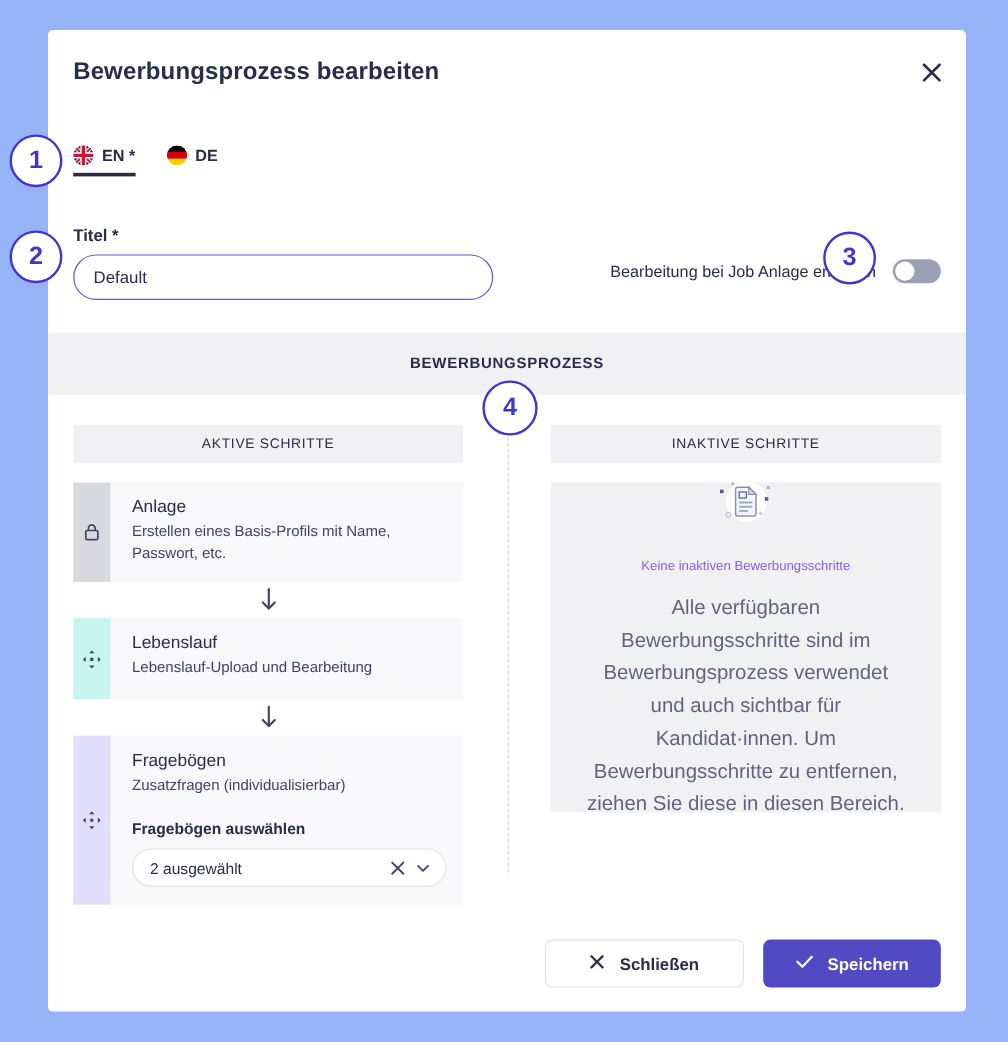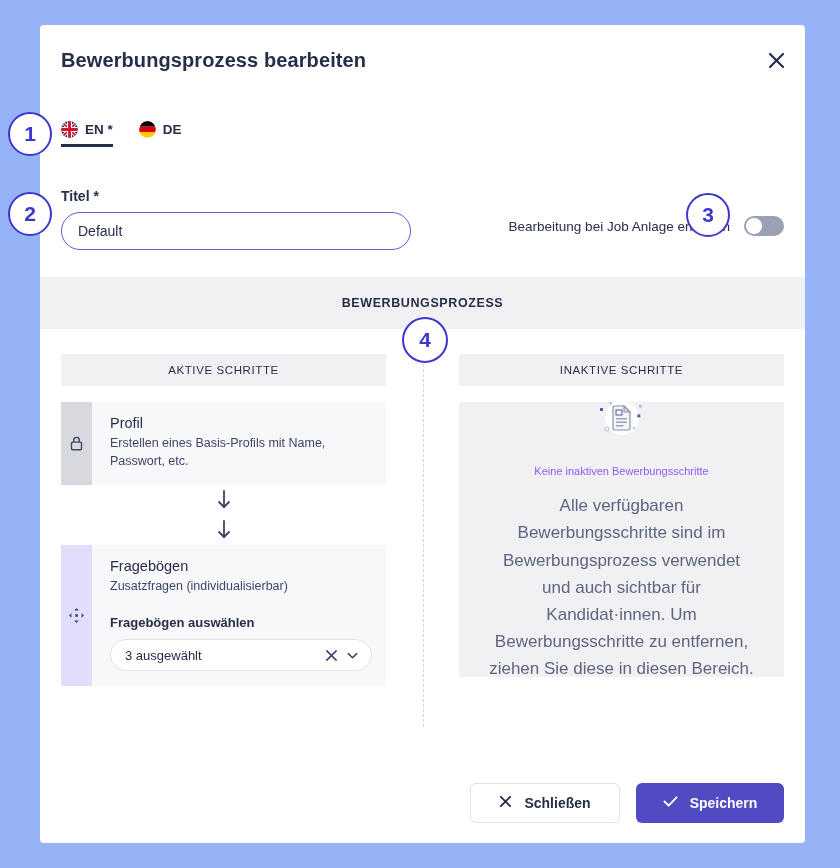--- a/index.html
+++ b/index.html
@@ -319,21 +319,21 @@
     align-items: center;
     justify-content: center;
     gap: 12px;
     font-size: 14px;
     font-weight: bold;
     cursor: pointer;
     border: none;
     font-family: "Liberation Sans", sans-serif;
   }
   .btn-secondary {
-    width: 150px;
+    width: 166px;
     background: #fff;
     color: #262e49;
     border: 1px solid #e2e2e8;
   }
   .btn-primary {
     width: 148px;
     background: #514bc3;
     color: #fff;
   }
 
@@ -435,53 +435,64 @@
       <div class="steps">
 
         <div class="step-card">
           <div class="step-handle locked">
             <svg width="13" height="15" viewBox="0 0 14 16" fill="none" stroke="currentColor" stroke-width="1.5">
               <rect x="1.6" y="6.5" width="10.8" height="8.2" rx="1.3"></rect>
               <path d="M4 6.5 V4.4 A3 3 0 0 1 10 4.4 V6.5"></path>
             </svg>
           </div>
           <div class="step-body">
-            <div class="step-name">Profil</div>
+            <div class="step-name">Anlage</div>
             <div class="step-desc">Erstellen eines Basis-Profils mit Name, Passwort, etc.</div>
           </div>
         </div>
 
         <div class="arrow-connector">
           <svg width="14" height="20" viewBox="0 0 14 20" fill="none" stroke="currentColor" stroke-width="1.8" stroke-linecap="round" stroke-linejoin="round">
             <path d="M7 1 V17"></path>
               <path d="M2 12 L7 17 L12 12"></path>
           </svg>
         </div>
 
+        <div class="step-card">
+          <div class="step-handle cyan">
+            <svg width="15" height="15" viewBox="0 0 16 16" fill="currentColor">
+              <path d="M8 0 L10.4 2.6 H5.6 Z M8 16 L5.6 13.4 H10.4 Z M0 8 L2.6 5.6 V10.4 Z M16 8 L13.4 10.4 V5.6 Z M6.6 6.6 H9.4 V9.4 H6.6 Z"></path>
+            </svg>
+          </div>
+          <div class="step-body">
+            <div class="step-name">Lebenslauf</div>
+            <div class="step-desc">Lebenslauf-Upload und Bearbeitung</div>
+          </div>
+        </div>
 
         <div class="arrow-connector">
           <svg width="14" height="20" viewBox="0 0 14 20" fill="none" stroke="currentColor" stroke-width="1.8" stroke-linecap="round" stroke-linejoin="round">
             <path d="M7 1 V17"></path>
               <path d="M2 12 L7 17 L12 12"></path>
           </svg>
         </div>
 
         <div class="step-card">
           <div class="step-handle lilac">
             <svg width="15" height="15" viewBox="0 0 16 16" fill="currentColor">
               <path d="M8 0 L10.4 2.6 H5.6 Z M8 16 L5.6 13.4 H10.4 Z M0 8 L2.6 5.6 V10.4 Z M16 8 L13.4 10.4 V5.6 Z M6.6 6.6 H9.4 V9.4 H6.6 Z"></path>
             </svg>
           </div>
           <div class="step-body">
             <div class="step-name">Fragebögen</div>
             <div class="step-desc">Zusatzfragen (individualisierbar)</div>
 
             <div class="sub-label">Fragebögen auswählen</div>
             <div class="select-box">
-              <span class="select-value">3 ausgewählt</span>
+              <span class="select-value">2 ausgewählt</span>
               <span class="select-icon">
                 <svg width="13" height="13" viewBox="0 0 14 14" fill="none" stroke="currentColor" stroke-width="1.7" stroke-linecap="round">
                   <path d="M2 2 L12 12 M12 2 L2 12"></path>
                 </svg>
               </span>
               <span class="select-icon">
                 <svg width="13" height="13" viewBox="0 0 14 14" fill="none" stroke="currentColor" stroke-width="1.6" stroke-linecap="round" stroke-linejoin="round">
                   <path d="M2.5 5 L7 9.5 L11.5 5"></path>
                 </svg>
               </span>

